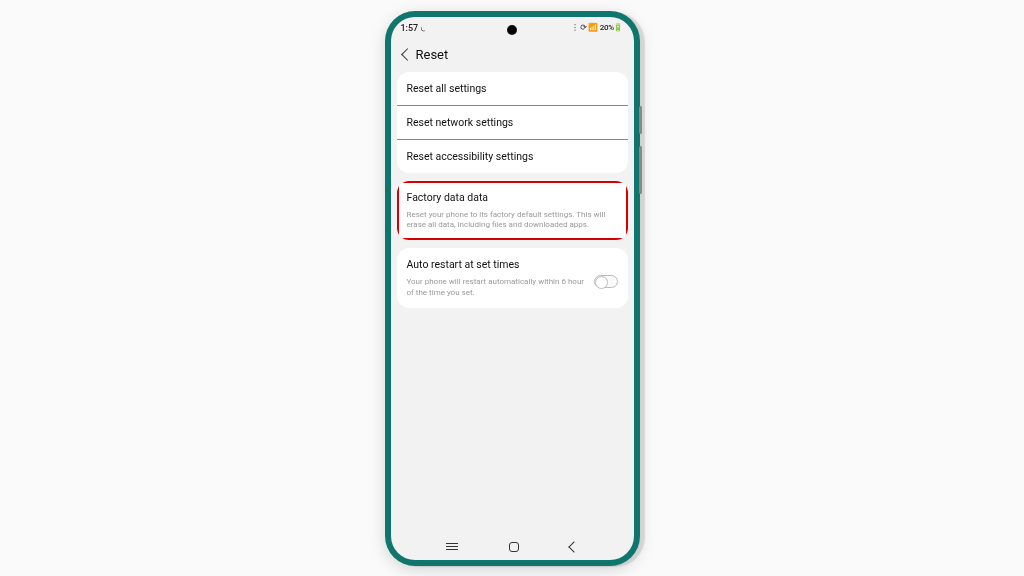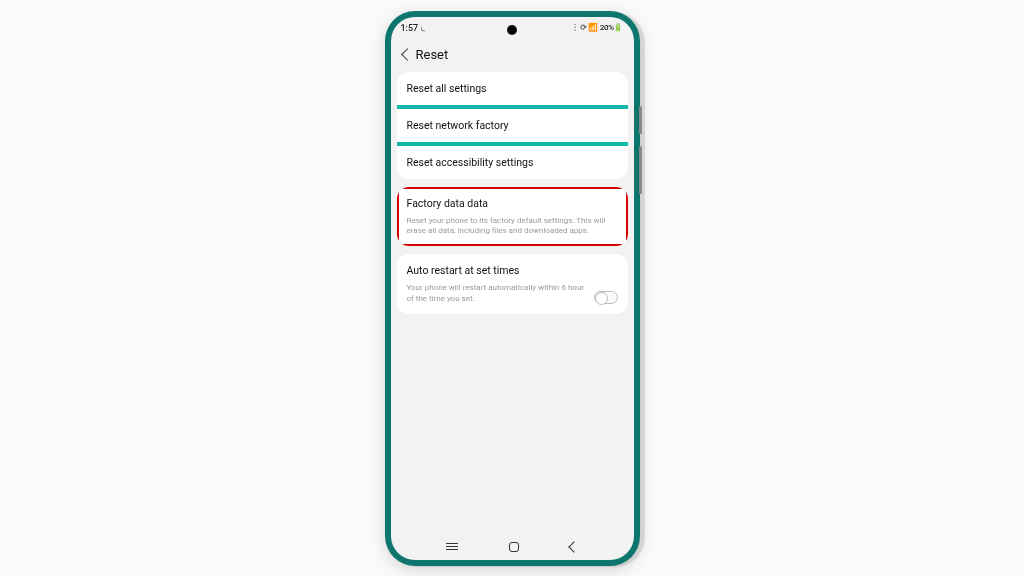--- a/index.html
+++ b/index.html
@@ -72,38 +72,38 @@
   .card {
     background: #fff;
     border-radius: 12px;
     margin-bottom: 8px;
     overflow: hidden;
   }
   .row {
     padding: 10px 10px;
     font-size: 10.5px;
     color: #111;
-    border-bottom: 4px solid #14b8a6;
+    border-bottom: 1px solid #14b8a6;
   }
   .row:last-child { border-bottom: none; }
   .row .label { font-size: 10.5px; color:#111; }
   .row .desc {
     font-size: 8px;
     color: #9a9a9a;
     line-height: 1.3;
     margin-top: 6px;
   }
   .highlighted {
     outline: 2px solid #d40000;
     outline-offset: -2px;
     border-radius: 0;
   }
   .toggle-row {
     display: flex;
-    align-items: flex-end;
+    align-items: center;
     gap: 8px;
   }
   .toggle-row .txt { flex:1; }
   .toggle {
     width: 24px; height: 13px;
     border: 1px solid #bbb;
     border-radius: 8px;
     position: relative;
     margin-top: 6px;
     flex-shrink:0;
@@ -150,21 +150,21 @@
       <div class="title">Reset</div>
     </div>
 
     <div class="content">
 
       <div class="card">
         <div class="row">
           <div class="label">Reset all settings</div>
         </div>
         <div class="row">
-          <div class="label">Reset network factory</div>
+          <div class="label">Reset network settings</div>
         </div>
         <div class="row">
           <div class="label">Reset accessibility settings</div>
         </div>
       </div>
 
       <div class="card">
         <div class="row highlighted">
           <div class="label">Factory data data</div>
           <div class="desc">Reset your phone to its factory default settings. This will erase all data, including files and downloaded apps.</div>

